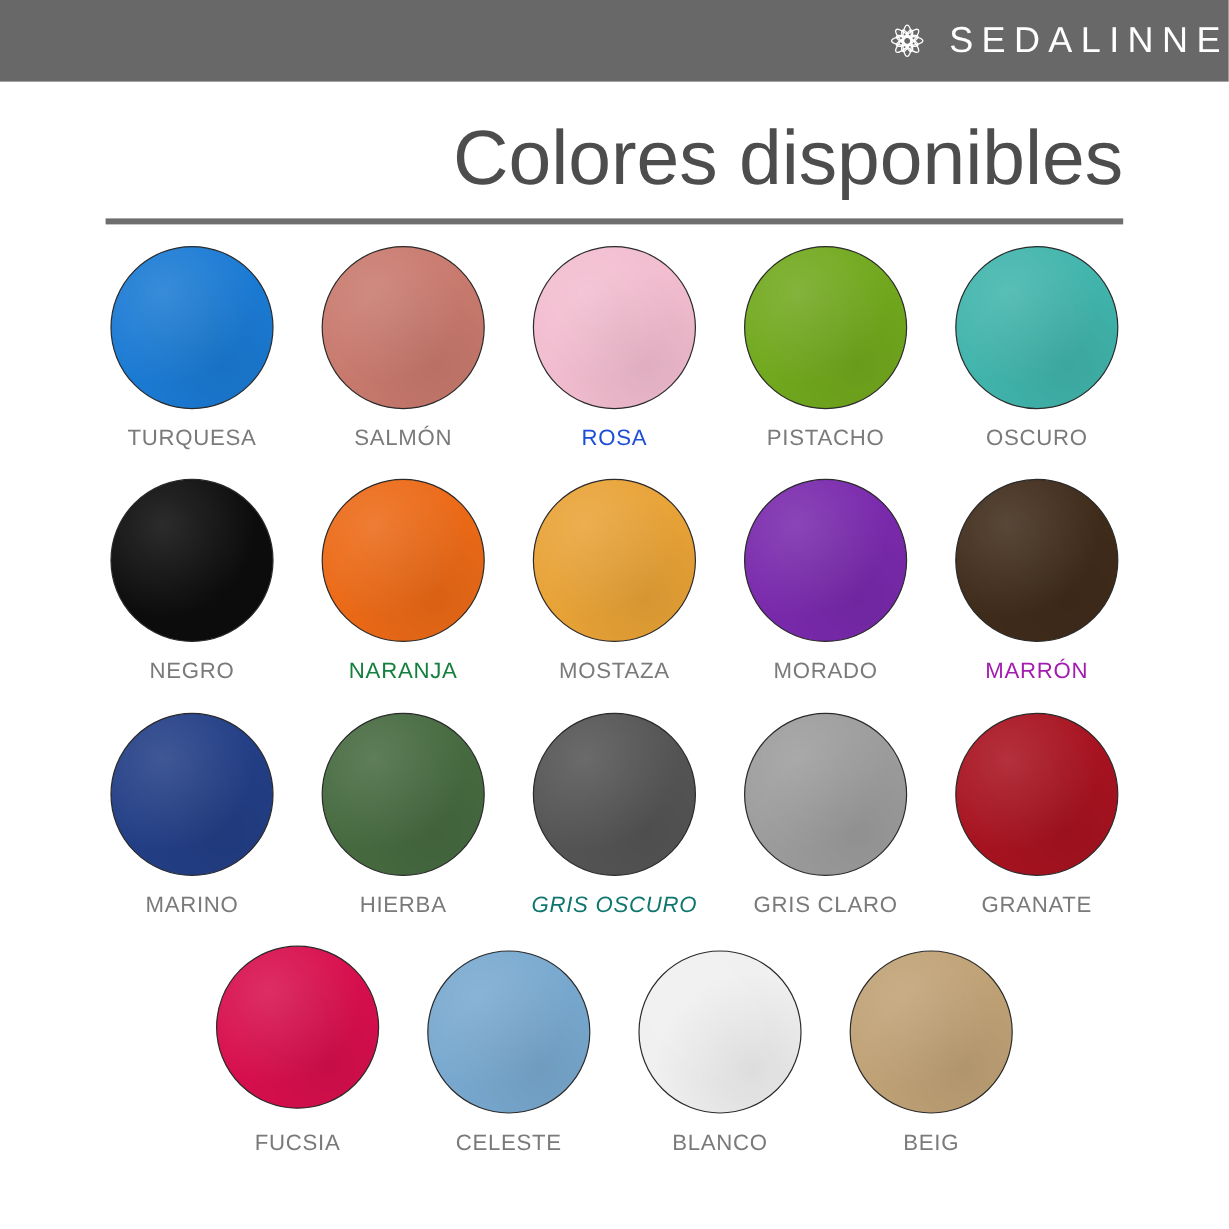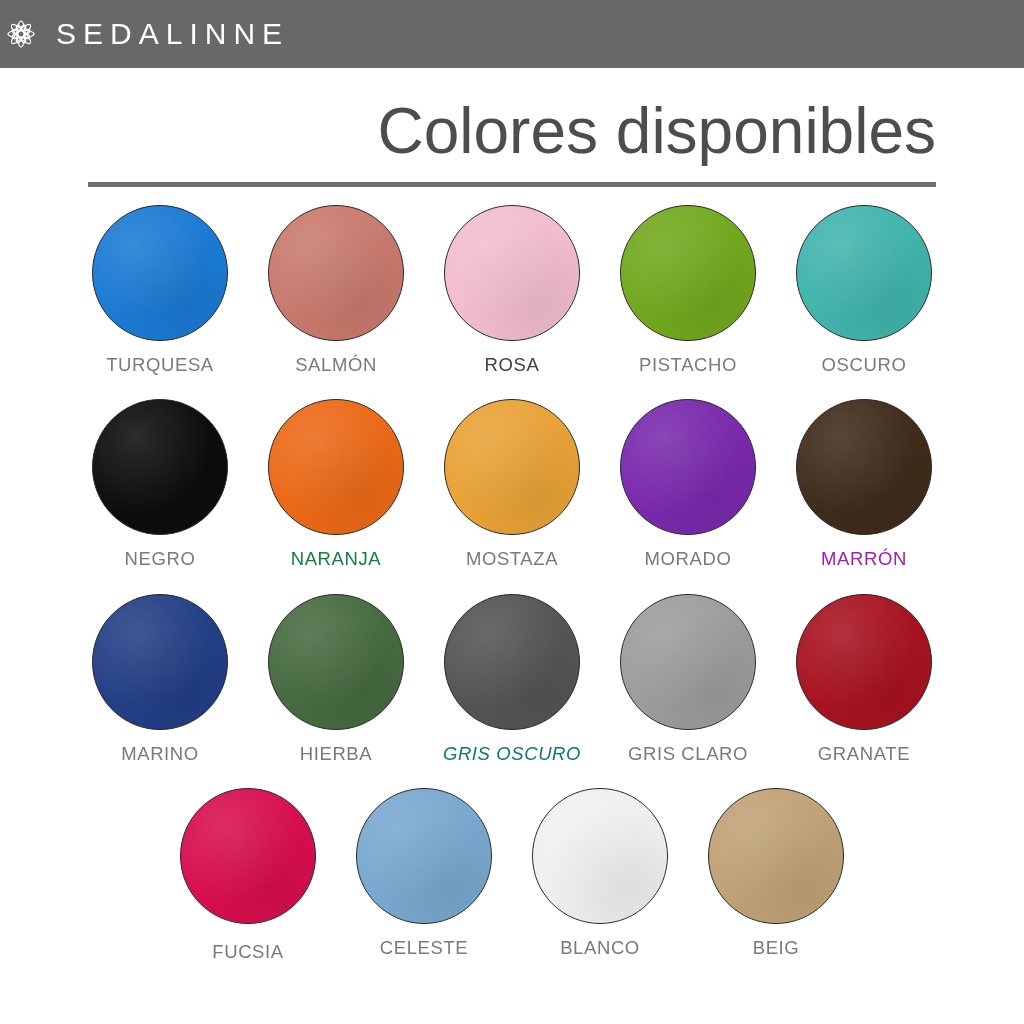--- a/index.html
+++ b/index.html
@@ -22,21 +22,21 @@
 
   
   .header {
     position: absolute;
     top: 0; left: 0;
     width: 1024px;
     height: 68px;
     background: #686868;
     display: flex;
     align-items: center;
-    justify-content: flex-start;
+    justify-content: flex-end;
   }
   .brand {
     display: flex;
     align-items: center;
     gap: 14px;
   }
   .brand-logo {
     width: 42px;
     height: 42px;
     display: block;
@@ -78,21 +78,21 @@
   
   .grid {
     position: absolute;
     top: 205px; left: 0;
     width: 1024px;
     padding: 0 72px;
   }
   .row {
     display: flex;
     justify-content: center;
-    align-items: flex-start;
+    align-items: flex-end;
     margin-bottom: 24px;
   }
 
   .cell {
     width: 176px;
     flex: 0 0 176px;
     display: flex;
     flex-direction: column;
     align-items: center;
   }
@@ -163,21 +163,21 @@
         <div class="cell">
           <div class="swatch" style="background: rgb(27, 123, 212); border-color: rgb(43, 43, 43);"></div>
           <div class="swatch-label" style="color: rgb(122, 122, 122);">TURQUESA</div>
         </div>
         <div class="cell">
           <div class="swatch" style="background: rgb(201, 122, 110); border-color: rgb(43, 43, 43);"></div>
           <div class="swatch-label" style="color: rgb(122, 122, 122);">SALMÓN</div>
         </div>
         <div class="cell">
           <div class="swatch" style="background: rgb(242, 189, 208); border-color: rgb(43, 43, 43);"></div>
-          <div class="swatch-label" style="color: #404040;">ROSA</div>
+          <div class="swatch-label" style="color: #1d4ed8;">ROSA</div>
         </div>
         <div class="cell">
           <div class="swatch" style="background: rgb(114, 169, 30); border-color: rgb(43, 43, 43);"></div>
           <div class="swatch-label" style="color: rgb(122, 122, 122);">PISTACHO</div>
         </div>
         <div class="cell">
           <div class="swatch" style="background: rgb(65, 181, 172); border-color: rgb(43, 43, 43);"></div>
           <div class="swatch-label" style="color: rgb(122, 122, 122);">OSCURO</div>
         </div>
       </div>

